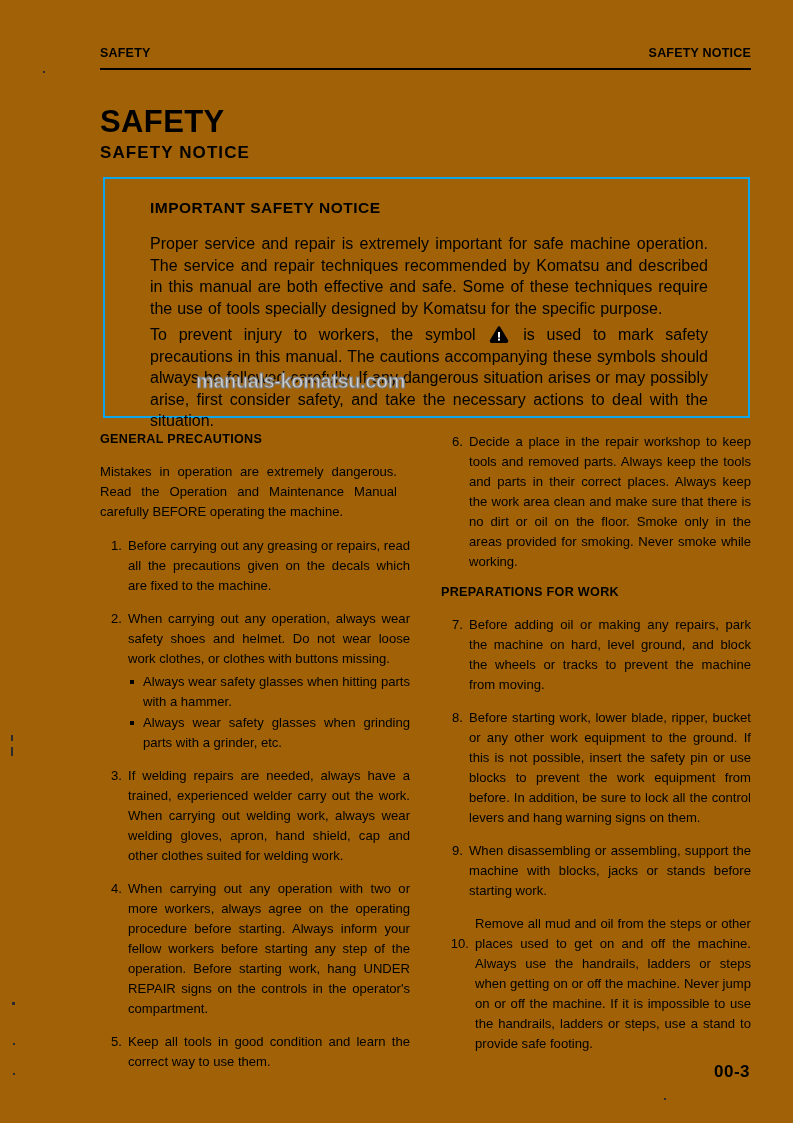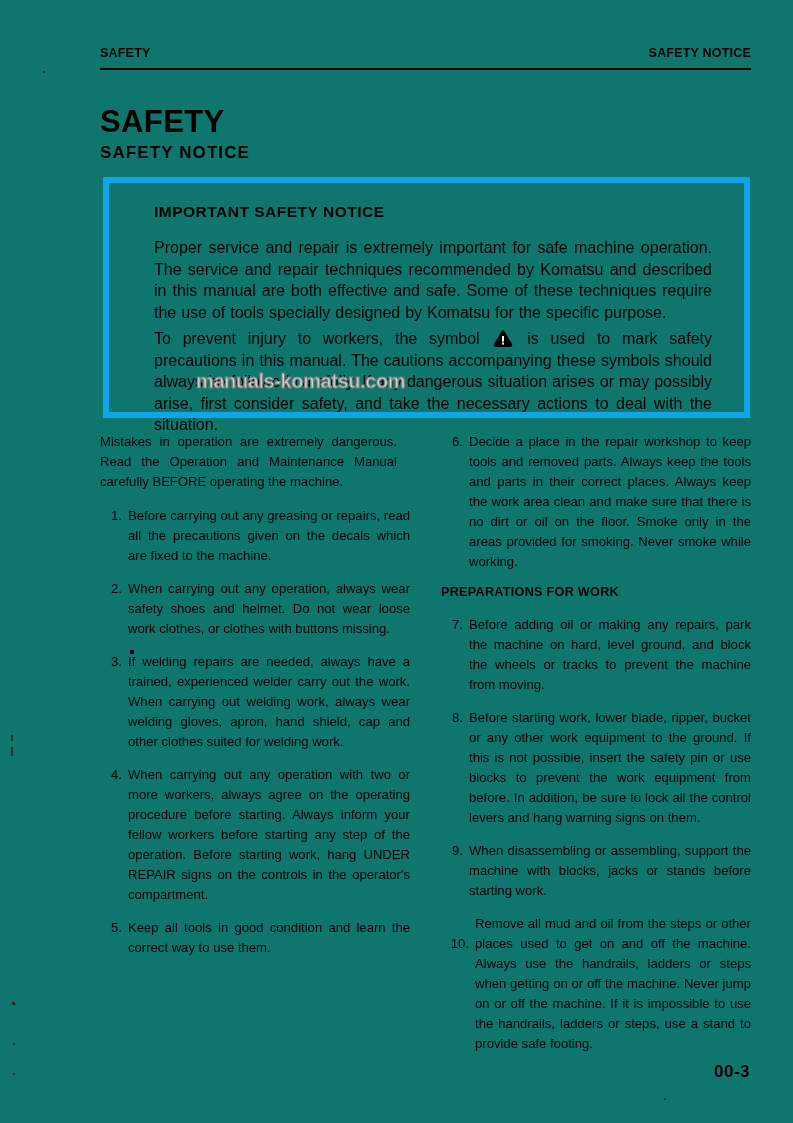--- a/index.html
+++ b/index.html
@@ -8,21 +8,21 @@
     background: #ffffff;
   }
   body {
     font-family: "Liberation Sans", sans-serif;
     color: #000000;
   }
   .page {
     position: relative;
     width: 793px;
     height: 1123px;
-    background: #0f766e;
+    background: #a16207;
     overflow: hidden;
     box-sizing: border-box;
   }
 
   
   .running-header {
     position: absolute;
     left: 100px;
     top: 46px;
     width: 651px;
@@ -64,21 +64,21 @@
     line-height: 1;
   }
 
   
   .notice-box {
     position: absolute;
     left: 103px;
     top: 177px;
     width: 647px;
     height: 241px;
-    border: 6px solid #0ea5e9;
+    border: 2px solid #0ea5e9;
     box-sizing: border-box;
   }
   .notice-title {
     position: absolute;
     left: 45px;
     top: 20px;
     font-size: 15.5px;
     font-weight: bold;
     letter-spacing: 0.5px;
   }
@@ -231,32 +231,38 @@
           <rect x="9.0" y="12.6" width="2.0" height="2.0" fill="#ffffff"></rect>
         </svg>
       </span>
       <span>is used to mark safety precautions in this manual. The cautions accompanying these symbols should always be followed carefully. If any dangerous situation arises or may possibly arise, first consider safety, and take the necessary actions to deal with the situation.</span>
     </div>
   </div>
 
   <div class="watermark">manuals-komatsu.com</div>
 
   <div class="col col-left">
+    <div class="sec-head">GENERAL PRECAUTIONS</div>
     <p class="lead-para">Mistakes in operation are extremely dangerous. Read the Operation and Maintenance Manual carefully BEFORE operating the machine.</p>
     <ol class="numlist">
       <li>
         <span class="num">1.</span>
         <span>Before carrying out any greasing or repairs, read all the precautions given on the decals which are fixed to the machine.</span>
       </li>
       <li>
         <span class="num">2.</span>
         <span>When carrying out any operation, always wear safety shoes and helmet. Do not wear loose work clothes, or clothes with buttons missing.</span>
         <ul class="bullets">
           <li>
             <span class="dot"></span>
+            <span>Always wear safety glasses when hitting parts with a hammer.</span>
+          </li>
+          <li>
+            <span class="dot"></span>
+            <span>Always wear safety glasses when grinding parts with a grinder, etc.</span>
           </li>
         </ul>
       </li>
       <li>
         <span class="num">3.</span>
         <span>If welding repairs are needed, always have a trained, experienced welder carry out the work. When carrying out welding work, always wear welding gloves, apron, hand shield, cap and other clothes suited for welding work.</span>
       </li>
       <li>
         <span class="num">4.</span>
         <span>When carrying out any operation with two or more workers, always agree on the operating procedure before starting. Always inform your fellow workers before starting any step of the operation. Before starting work, hang UNDER REPAIR signs on the controls in the operator's compartment.</span>

